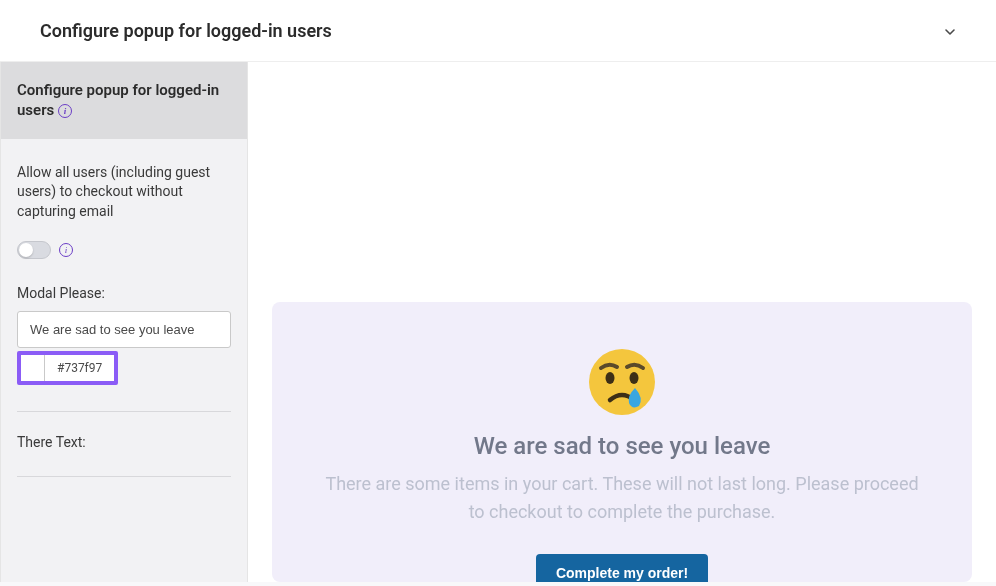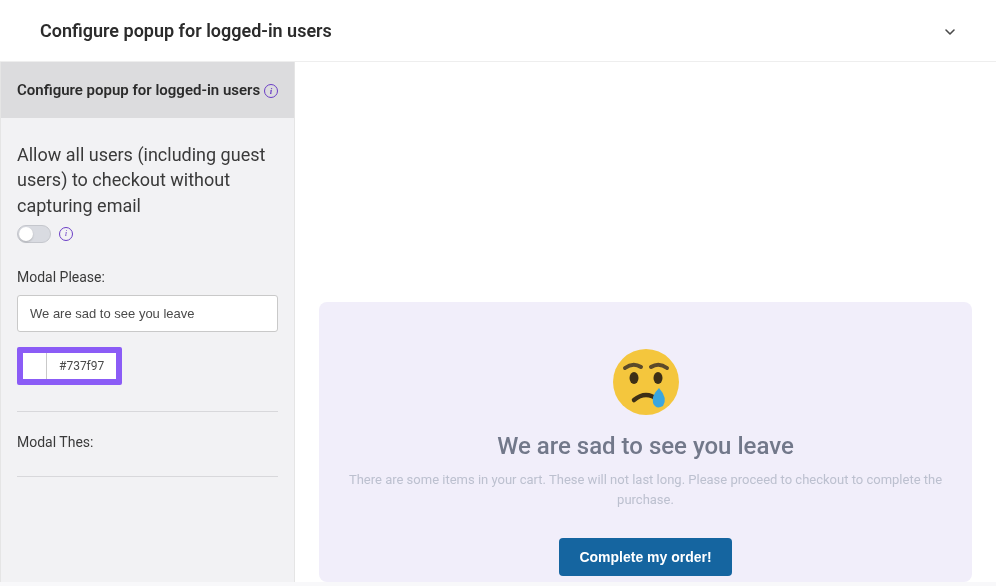--- a/index.html
+++ b/index.html
@@ -25,42 +25,42 @@
     .chevron-icon {
       width: 12px;
       height: 12px;
     }
     .chevron-icon svg { width: 100%; height: 100%; }
     .main-wrap {
       display: flex;
       min-height: 520px;
     }
     .sidebar {
-      width: 295px;
+      width: 248px;
       border-left: 1px solid #e5e5e5;
       border-right: 1px solid #e5e5e5;
       background: #f2f2f4;
     }
     .sidebar-header {
       background: #dcdcde;
       padding: 18px 16px;
       font-size: 15px;
       font-weight: 600;
       color: #2b2b2b;
       line-height: 1.35;
     }
     .sidebar-body {
       padding: 24px 16px 16px 16px;
     }
     .setting-block { margin-bottom: 26px; }
     .setting-label {
-      font-size: 18px;
+      font-size: 14px;
       color: #3a3a3a;
       line-height: 1.4;
-      margin-bottom: 7px;
+      margin-bottom: 20px;
     }
     .toggle-row {
       display: flex;
       align-items: center;
       gap: 8px;
       margin-top: 6px;
     }
     .toggle {
       width: 34px;
       height: 18px;
@@ -105,22 +105,22 @@
       padding: 10px 12px;
       border: 1px solid #c9c9c9;
       border-radius: 3px;
       font-size: 13px;
       color: #4a4a4a;
       background: #fff;
       outline: none;
     }
     .color-row {
       display: inline-flex;
-      margin-top: 15px;
-      border: 6px solid #8b5cf6;
+      margin-top: 3px;
+      border: 4px solid #8b5cf6;
       border-radius: 2px;
       overflow: hidden;
       background: #fff;
     }
     .color-swatch {
       width: 24px;
       height: 26px;
       border-right: 1px solid #c9c9c9;
     }
     .color-value {
@@ -159,21 +159,21 @@
       height: 72px;
       margin: 0 auto 14px auto;
     }
     .preview-heading {
       font-size: 24px;
       color: #72788a;
       font-weight: 500;
       margin-bottom: 10px;
     }
     .preview-text {
-      font-size: 13px;
+      font-size: 18px;
       color: #bcc0cf;
       line-height: 1.55;
       max-width: 600px;
       margin: 10px auto 28px auto;
     }
     .complete-btn {
       display: inline-block;
       background: #1565a0;
       color: #fff;
       font-size: 14px;
@@ -218,21 +218,21 @@
         <input type="text" class="text-input" value="We are sad to see you leave" style="">
         <div class="color-row">
           <div class="color-swatch" style="#737f97"></div>
           <div class="color-value">#737f97</div>
         </div>
       </div>
 
       <div class="divider"></div>
 
       <div class="setting-block">
-        <div class="field-label">Modal Thes:</div>
+        <div class="field-label">There Text:</div>
       </div>
 
       <div class="divider"></div>
 
     </div>
   </div>
 
   <div class="preview-area">
     <div class="preview-card">
       <div class="emoji-wrap">

